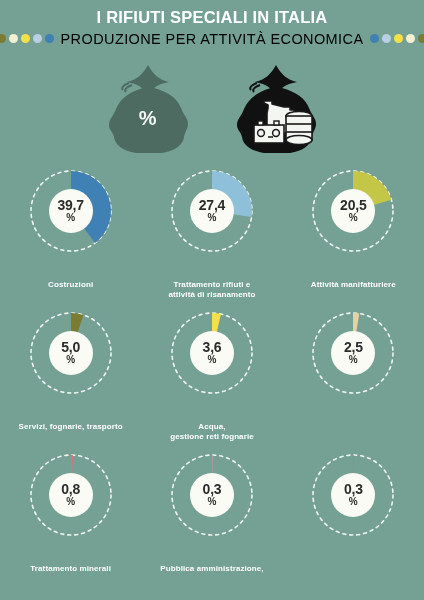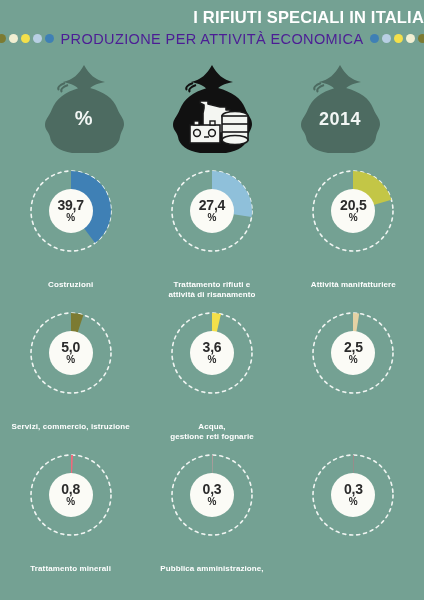--- a/index.html
+++ b/index.html
@@ -5,31 +5,31 @@
   html,body{margin:0;padding:0;}
   body{
     width:424px;height:600px;overflow:hidden;
     background:#74a193;
     font-family:"Liberation Sans",sans-serif;
     -webkit-font-smoothing:antialiased;
   }
   .page{position:relative;width:424px;height:600px;}
 
   
-  .header{padding-top:8px;text-align:right;}
+  .header{padding-top:8px;text-align:center;}
   .title{
     color:#ffffff;font-size:16.5px;font-weight:bold;
     letter-spacing:.2px;line-height:1.15;margin:0;
   }
   .subrow{
     display:flex;align-items:center;justify-content:center;
     gap:7px;margin-top:4px;
   }
   .subtitle{
-    color:#4c1d95;font-size:14.5px;font-weight:300;
+    color:#000000;font-size:14.5px;font-weight:300;
     letter-spacing:.4px;white-space:nowrap;
   }
   .dots{display:flex;gap:3px;align-items:center;}
   .dot{width:9px;height:9px;border-radius:50%;display:block;}
 
   
   .bags{
     display:flex;justify-content:center;align-items:flex-end;
     gap:24px;margin-top:14px;height:96px;
   }
@@ -151,46 +151,20 @@
 
       <rect x="30" y="64" width="30" height="18" fill="#f4f6f2" stroke="#1a1a1a" stroke-width="1.6"></rect>
       <rect x="34" y="60" width="5" height="4" fill="#f4f6f2" stroke="#1a1a1a" stroke-width="1.4"></rect>
       <rect x="50" y="60" width="5" height="4" fill="#f4f6f2" stroke="#1a1a1a" stroke-width="1.4"></rect>
       <circle cx="37" cy="72" r="3.4" fill="none" stroke="#1a1a1a" stroke-width="1.5"></circle>
       <circle cx="52" cy="72" r="3.4" fill="none" stroke="#1a1a1a" stroke-width="1.5"></circle>
       <line x1="44" y1="76" x2="49" y2="76" stroke="#1a1a1a" stroke-width="1.5"></line>
 
   </svg>
       </div>
-      <div class="bag">
-  <svg width="104" height="96" viewBox="0 0 104 96">
-
-    <path d="M52 4
-             C47 13 41 19 31 21
-             C40 23 45 25 47 29
-             L57 29
-             C59 25 64 23 73 21
-             C63 19 57 13 52 4 Z" fill="#4d6b61"></path>
-
-    <path d="M33 22 C27 24 25 27 27 29" stroke="#4d6b61" stroke-width="2" fill="none"></path>
-    <path d="M36 24 C30 26 28 29 30 31" stroke="#4d6b61" stroke-width="2" fill="none"></path>
-
-    <path d="M47 27 C33 31 24 38 20 48
-             C17 56 13 58 13 64
-             C13 69 17 71 18 76
-             C19 84 27 90 40 92
-             L66 92
-             C79 90 87 84 88 76
-             C89 70 92 68 92 63
-             C92 57 88 55 85 47
-             C81 37 72 31 58 27 Z" fill="#4d6b61"></path>
-
-  </svg>
-        <div class="bag-text small">2014</div>
-      </div>
     </div>
 
   <div class="grid" id="grid">
       <div class="cell">
         <div class="donut">
     <svg width="96" height="96" viewBox="0 0 96 96">
       <circle cx="48" cy="48" r="40" fill="none" stroke="#f0f5f2" stroke-width="1.6" stroke-dasharray="3 4" stroke-linecap="round"></circle>
       <path d="M 48 48 L 48.00 8.00 A 40 40 0 0 1 72.12 79.91 Z" fill="#3f80b5"></path>
     </svg>
           <div class="centerlabel">
@@ -238,21 +212,21 @@
     <svg width="96" height="96" viewBox="0 0 96 96">
       <circle cx="48" cy="48" r="40" fill="none" stroke="#f0f5f2" stroke-width="1.6" stroke-dasharray="3 4" stroke-linecap="round"></circle>
       <path d="M 48 48 L 48.00 8.00 A 40 40 0 0 1 60.36 9.96 Z" fill="#7c7b32"></path>
     </svg>
           <div class="centerlabel">
             <div class="val">5,0</div>
             <div class="pct">%</div>
           </div>
         </div>
         <div class="cap">
-          <div>Servizi, commercio, istruzione</div>
+          <div>Servizi, fognarie, trasporto</div>
         </div>
       </div>
       <div class="cell">
         <div class="donut">
     <svg width="96" height="96" viewBox="0 0 96 96">
       <circle cx="48" cy="48" r="40" fill="none" stroke="#f0f5f2" stroke-width="1.6" stroke-dasharray="3 4" stroke-linecap="round"></circle>
       <path d="M 48 48 L 48.00 8.00 A 40 40 0 0 1 56.97 9.02 Z" fill="#f4e04a"></path>
     </svg>
           <div class="centerlabel">
             <div class="val">3,6</div>

